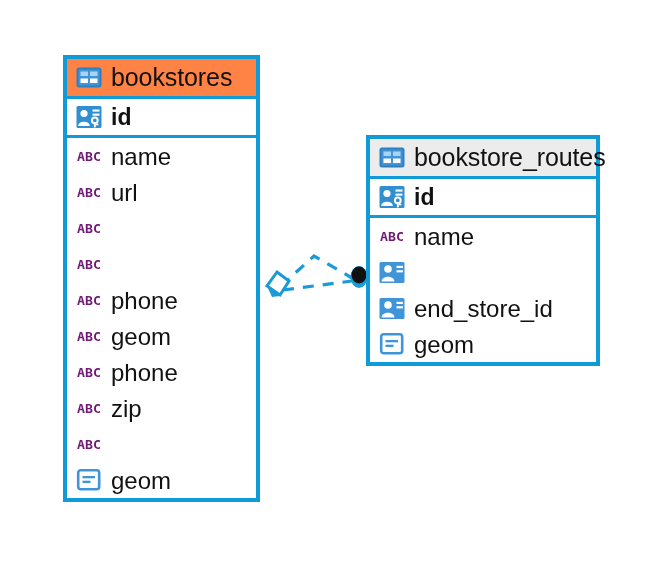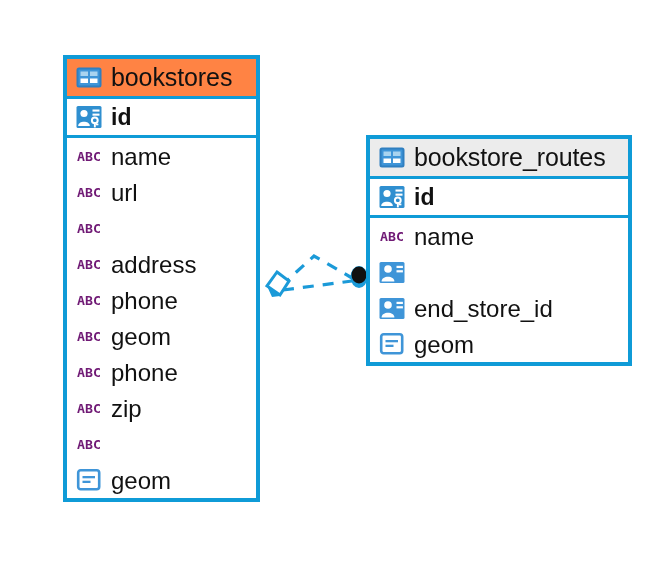--- a/index.html
+++ b/index.html
@@ -114,21 +114,20 @@
       </div>
       <div class="field">
         <span class="abc-ico">ABC</span>
         <span class="field-label">url</span>
       </div>
       <div class="field">
         <span class="abc-ico">ABC</span>
       </div>
       <div class="field">
         <span class="abc-ico">ABC</span>
-        <span class="field-label">address</span>
       </div>
       <div class="field">
         <span class="abc-ico">ABC</span>
         <span class="field-label">phone</span>
       </div>
       <div class="field">
         <span class="abc-ico">ABC</span>
         <span class="field-label">geom</span>
       </div>
       <div class="field">
@@ -146,21 +145,21 @@
         <svg class="ico" width="26" height="24" viewBox="0 0 26 24">
           <rect x="2.2" y="2.2" width="21" height="19" rx="2.5" fill="#ffffff" stroke="#3f95d8" stroke-width="2.6"></rect>
           <rect x="6.5" y="8" width="12.5" height="2.3" fill="#3f95d8"></rect>
           <rect x="6.5" y="12.7" width="8" height="2.3" fill="#3f95d8"></rect>
         </svg>
         <span class="field-label">geom</span>
       </div>
     </div>
   </div>
 
-  <div class="entity" style="left:366px;top:135px;width:266px;">
+  <div class="entity" style="left:366px;top:135px;width:234px;">
 
     <div class="entity-header normal">
       <svg class="ico" width="26" height="21" viewBox="0 0 26 21">
         <rect x="1.5" y="1.5" width="23" height="18" rx="1.5" fill="#3f95d8" stroke="#2f7fc0" stroke-width="2"></rect>
         <rect x="4.5" y="4.5" width="7.5" height="4.5" fill="#a9d3ef"></rect>
         <rect x="14" y="4.5" width="7.5" height="4.5" fill="#a9d3ef"></rect>
         <rect x="4.5" y="11.5" width="7.5" height="4.5" fill="#ffffff"></rect>
         <rect x="14" y="11.5" width="7.5" height="4.5" fill="#ffffff"></rect>
       </svg>
       <span class="entity-title">bookstore_routes</span>

